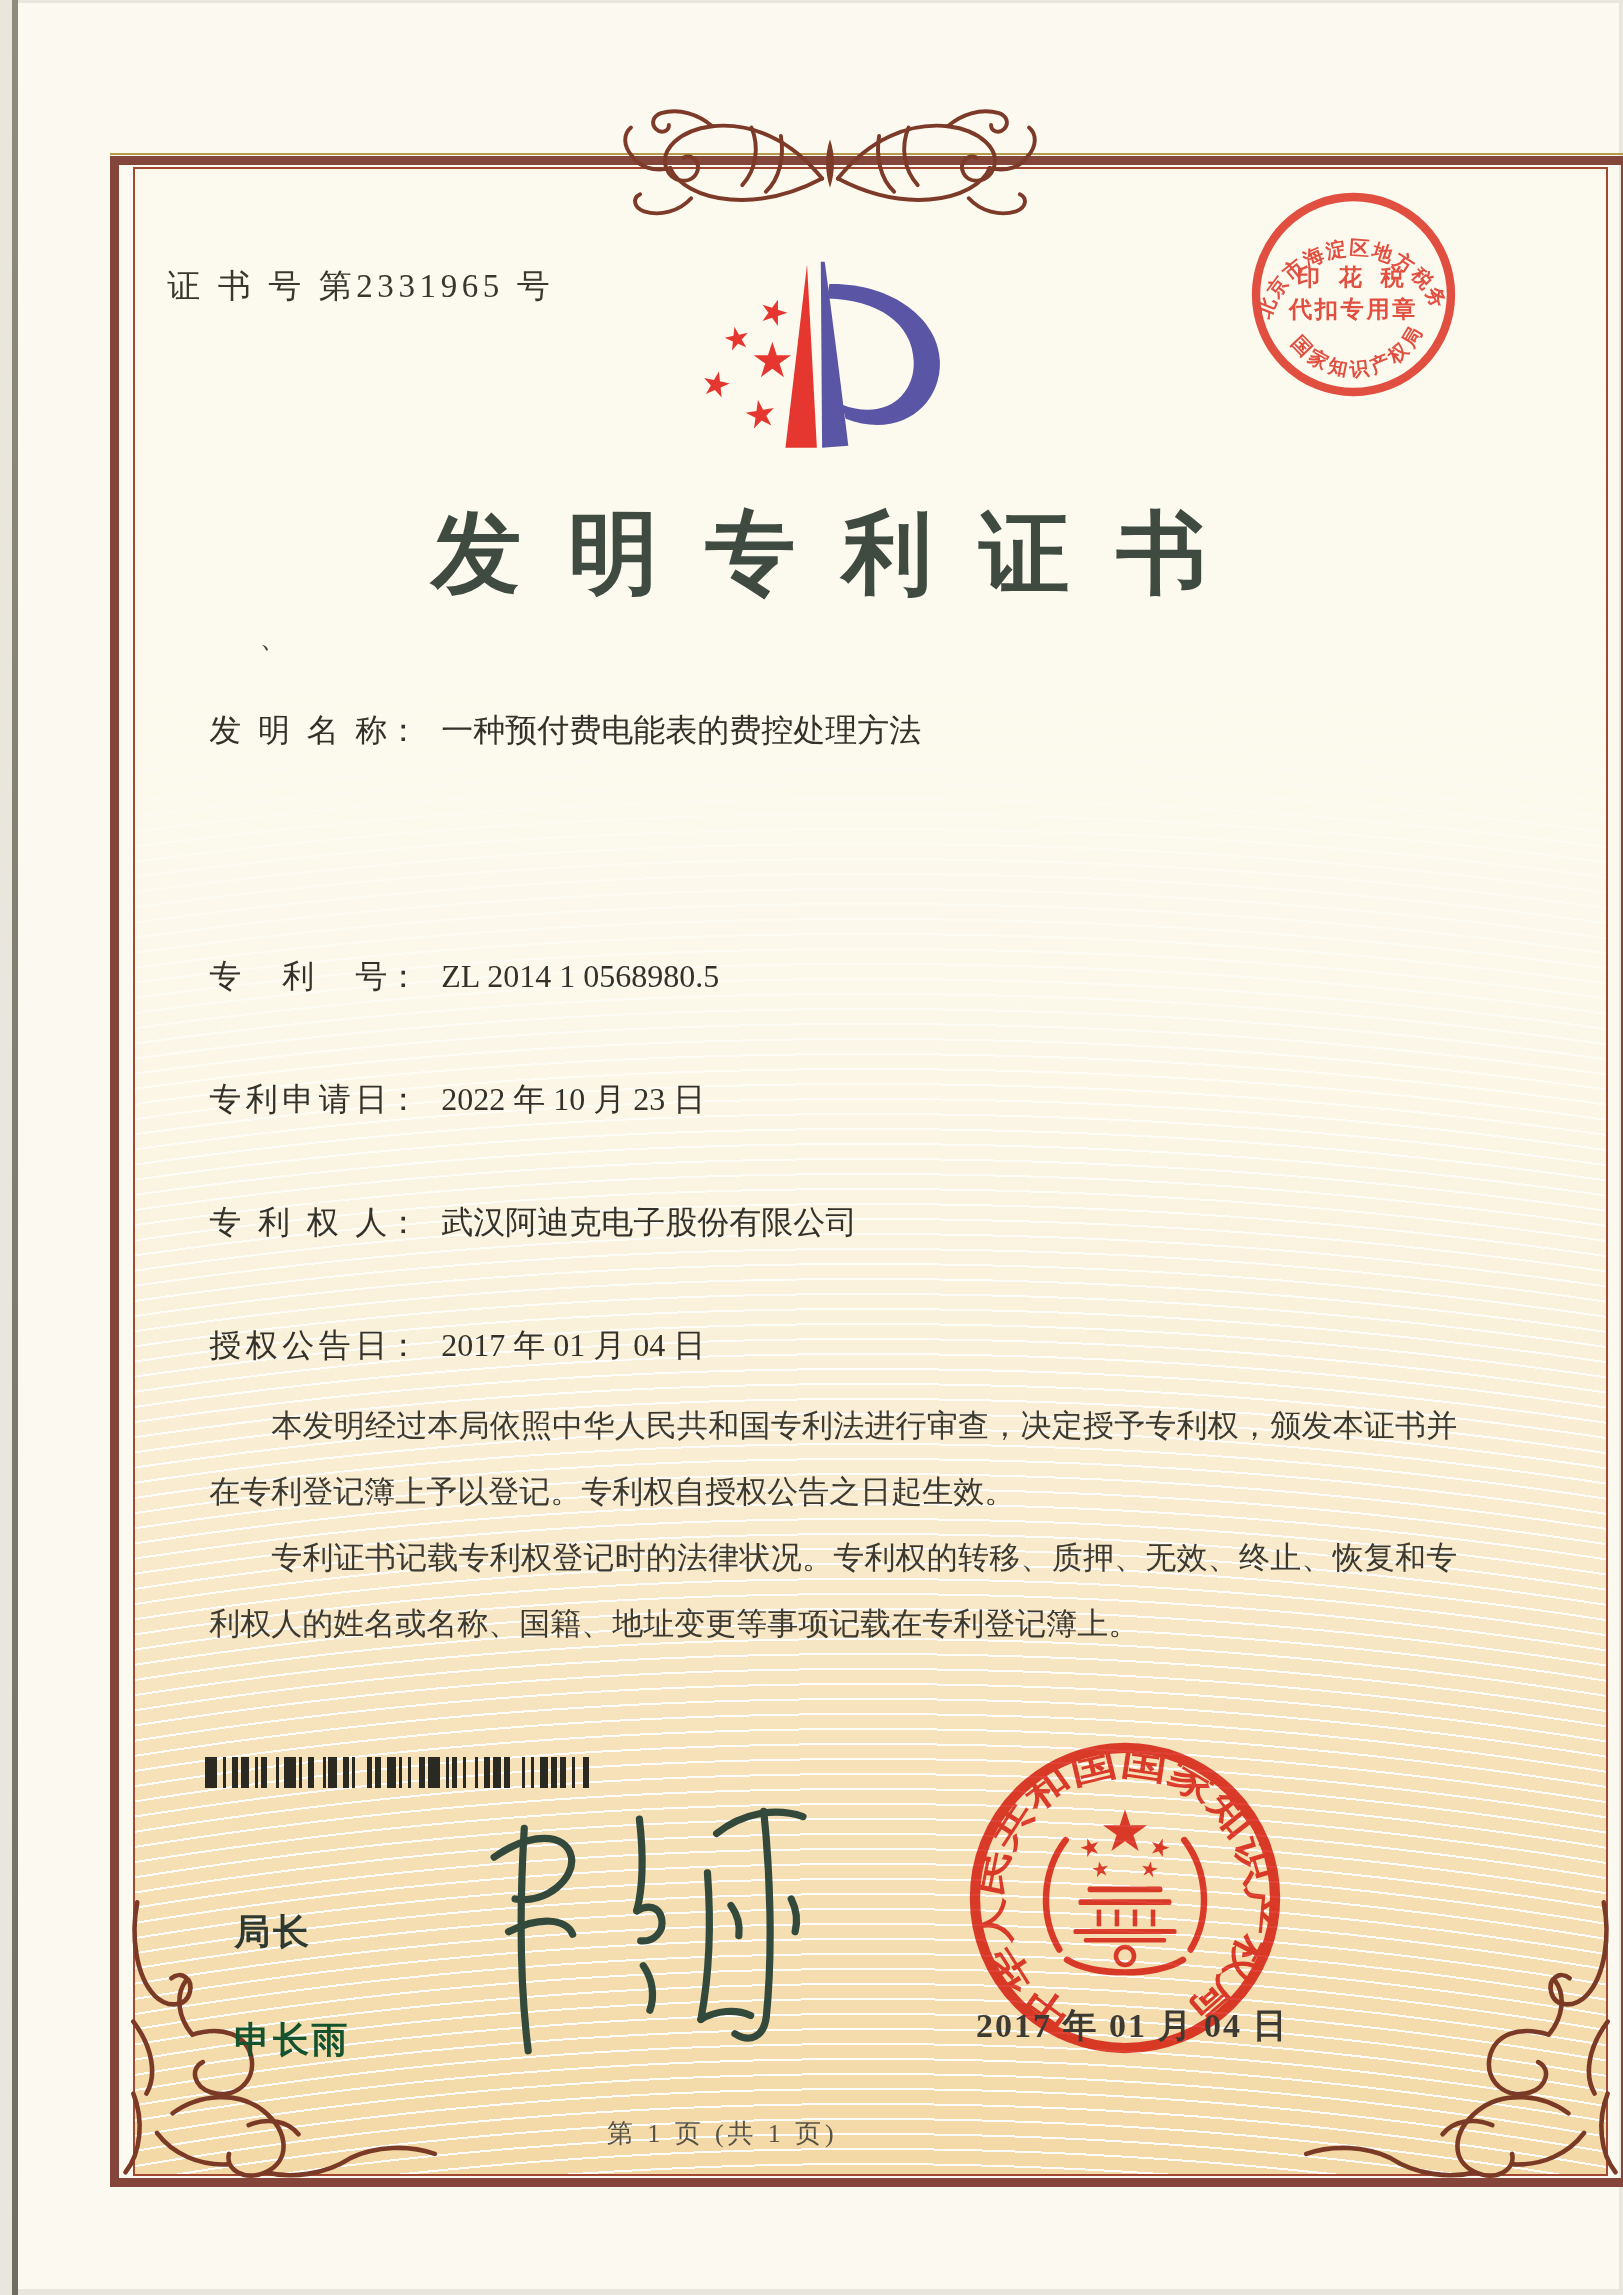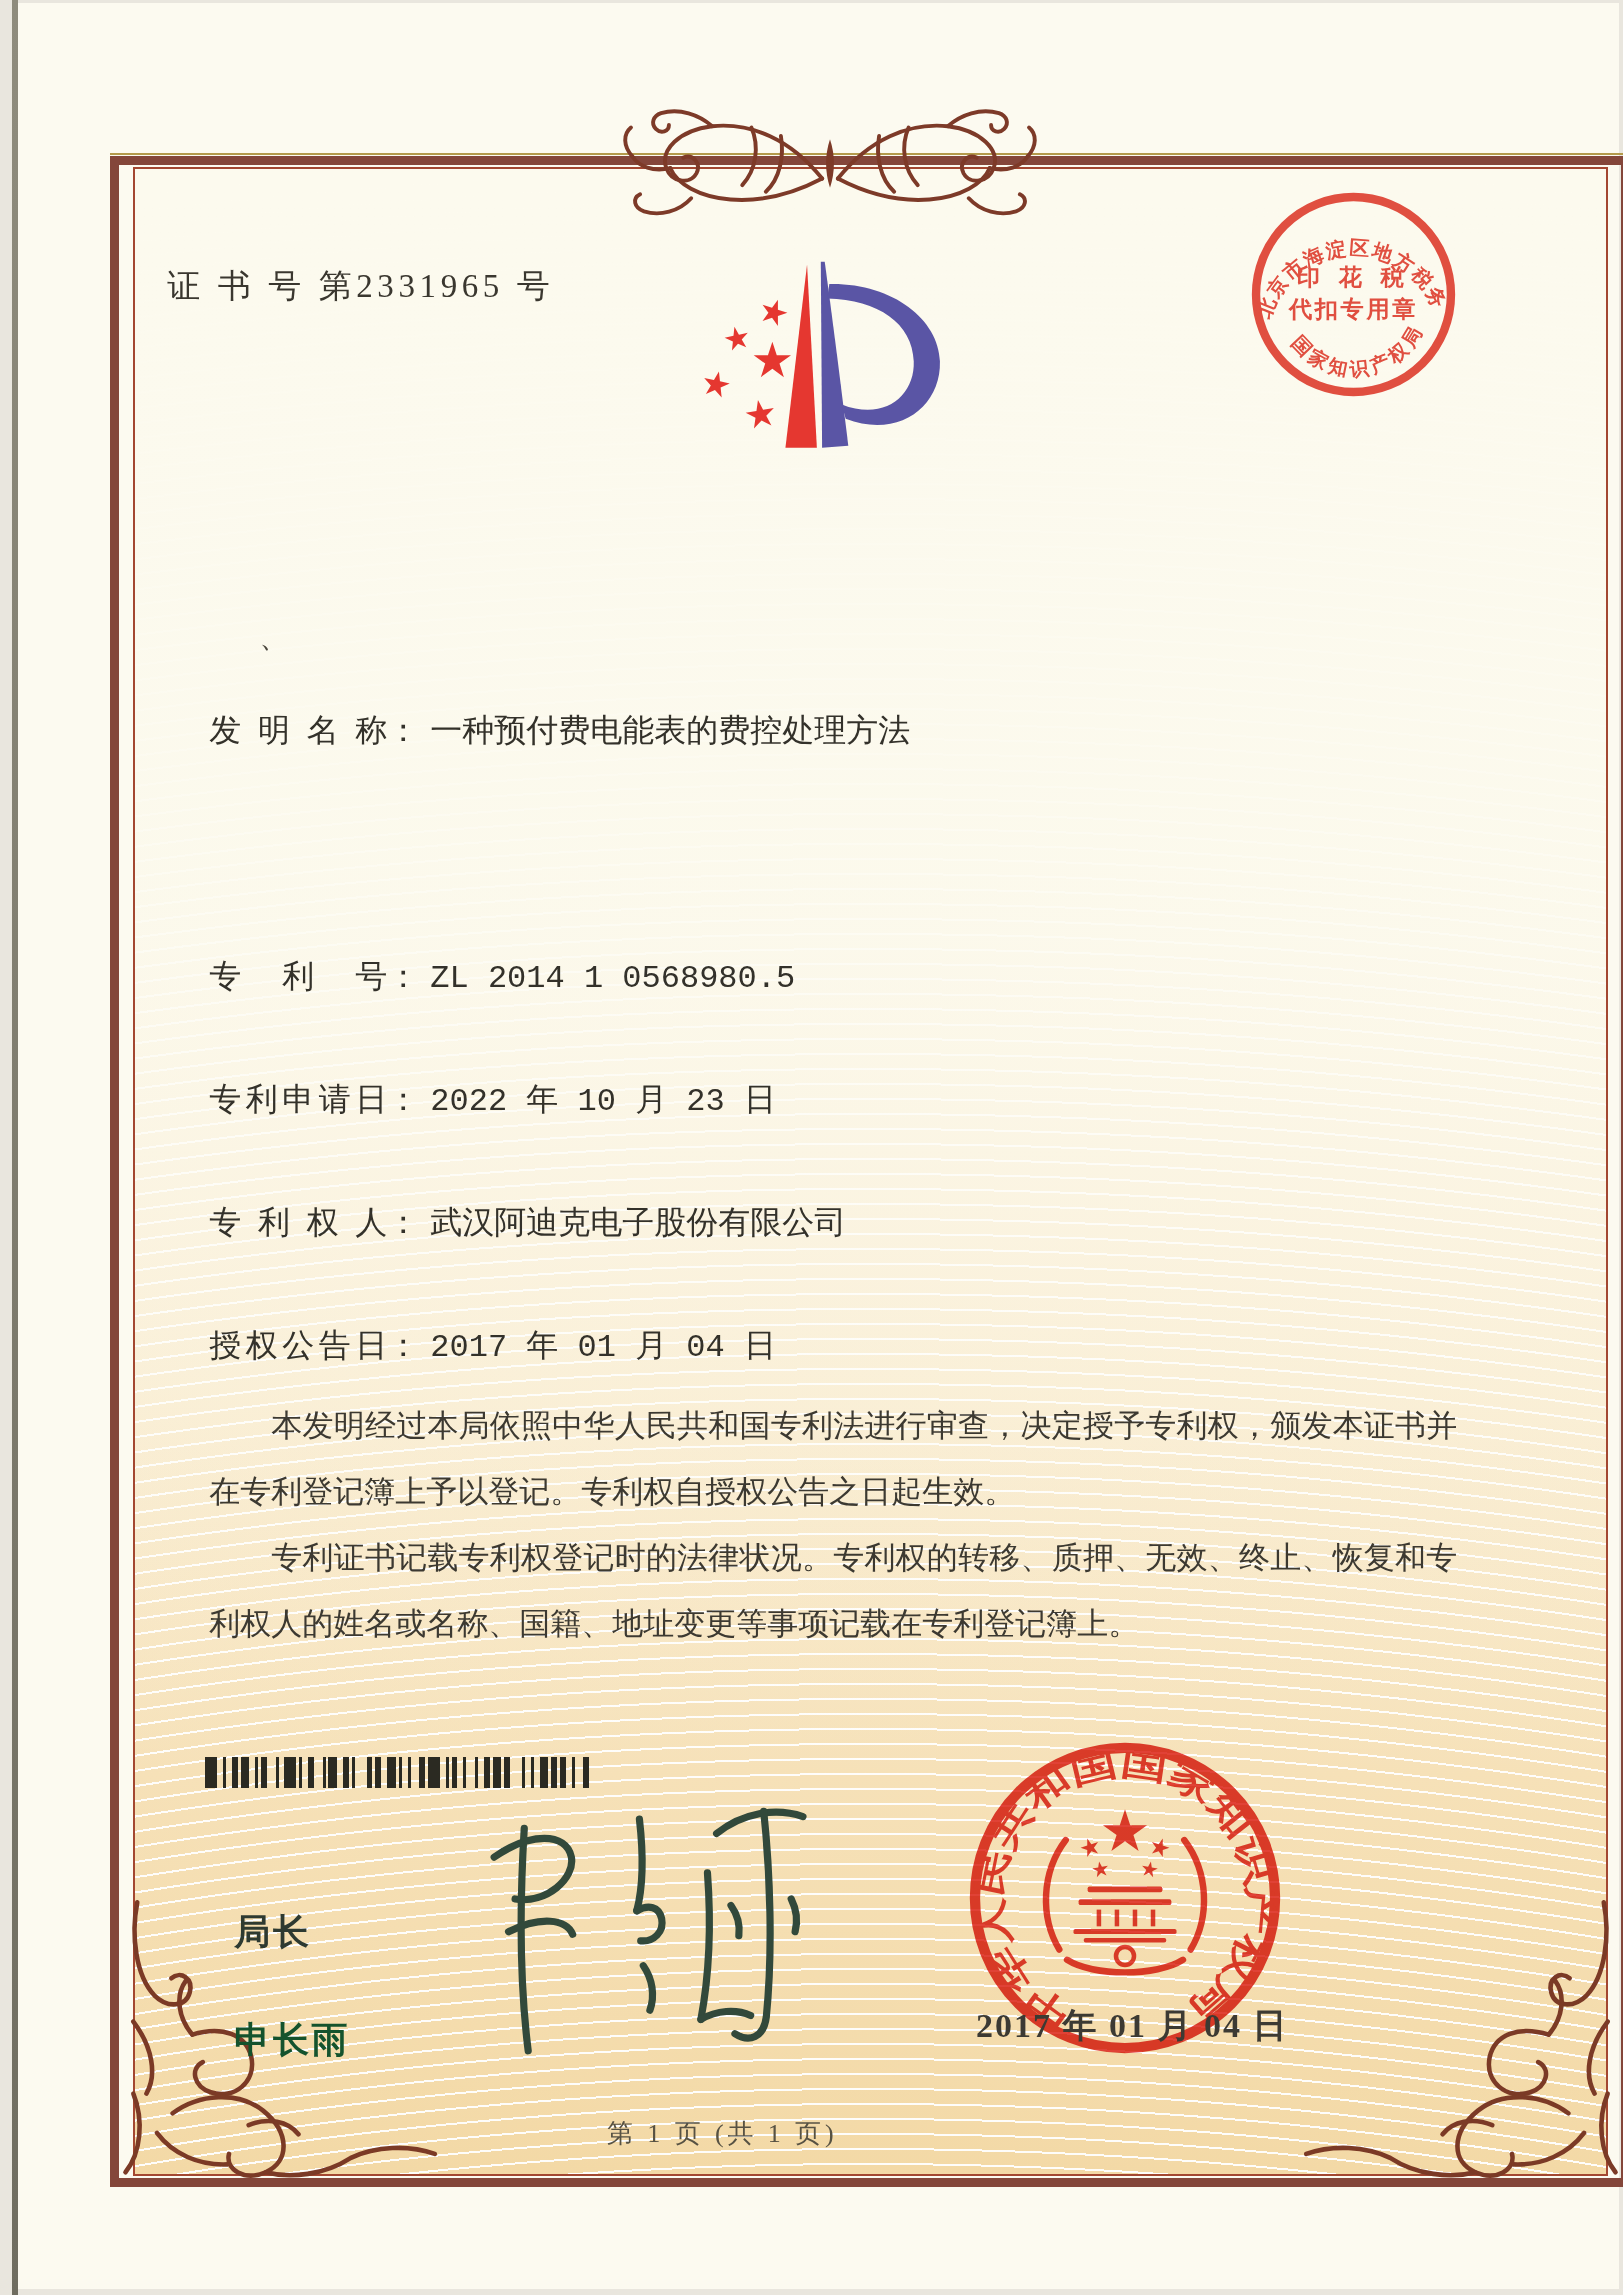--- a/index.html
+++ b/index.html
@@ -21,21 +21,21 @@
   .corner-br{position:absolute;left:1262px;top:1894px;width:367px;height:308px;transform:scaleX(-1);}
   
   .certno{position:absolute;left:149px;top:261px;font-size:33px;letter-spacing:4.6px;color:#3a372f;}
   .logo{position:absolute;left:656px;top:247px;width:308px;height:216px;}
   .taxstamp{position:absolute;left:1229px;top:185px;width:213px;height:213px;mix-blend-mode:multiply;opacity:.95;}
   .title{position:absolute;left:0;top:490px;width:100%;text-align:center;font-size:90px;font-weight:600;color:#3f4a41;letter-spacing:47px;text-indent:47px;white-space:nowrap;}
   
   .field{position:absolute;left:191px;font-size:32px;color:#33312a;white-space:nowrap;}
   .flabel{display:inline-block;width:178px;text-align:justify;text-align-last:justify;vertical-align:bottom;}
   .fcolon{display:inline-block;}
-  .fvalue{margin-left:11px;font-family:Liberation Mono, monospace;}
+  .fvalue{margin-left:22px;}
   
   .bodytext{position:absolute;left:191px;top:1390px;width:1248px;font-size:31px;line-height:66px;color:#3c3931;text-align:justify;}
   .bodytext p{margin:0;text-indent:2em;}
   
   .barcode{position:absolute;left:187px;top:1754px;width:419px;height:31px;display:flex;align-items:stretch;}
   .bar{background:#2b2a22;}
   .gap{background:transparent;}
   .officer-title{position:absolute;left:216px;top:1905px;font-size:36px;font-weight:600;color:#2e3a31;letter-spacing:2.6px;}
   .officer-name{position:absolute;left:216px;top:2013px;font-size:36px;font-weight:600;color:#14532d;letter-spacing:2.6px;}
   .signature{position:absolute;left:450px;top:1791px;width:386px;height:295px;}
@@ -128,20 +128,21 @@
     <text font-size="31" fill="#e2463a" font-weight="600" letter-spacing="3">
       <textPath href="#tsTop" startOffset="2">北京市海淀区地方税务局</textPath>
     </text>
     <text font-size="30" fill="#e2463a" font-weight="600" letter-spacing="6">
       <textPath href="#tsBot" startOffset="12">国家知识产权局</textPath>
     </text>
     <text x="165" y="150" text-anchor="middle" font-size="36" fill="#e2463a" font-weight="600" letter-spacing="10">印 花 税</text>
     <text x="165" y="200" text-anchor="middle" font-size="36" fill="#e2463a" font-weight="600" letter-spacing="4">代扣专用章</text>
   </svg>
 
+  <div class="title">发明专利证书</div>
   <div class="tick">、</div>
 
   <div class="field" style="top:706px">
     <span class="flabel">发明名称</span><span class="fcolon">：</span><span class="fvalue">一种预付费电能表的费控处理方法</span>
   </div>
   <div class="field" style="top:952px">
     <span class="flabel">专利号</span><span class="fcolon">：</span><span class="fvalue">ZL 2014 1 0568980.5</span>
   </div>
   <div class="field" style="top:1075px">
     <span class="flabel">专利申请日</span><span class="fcolon">：</span><span class="fvalue">2022 年 10 月 23 日</span>

